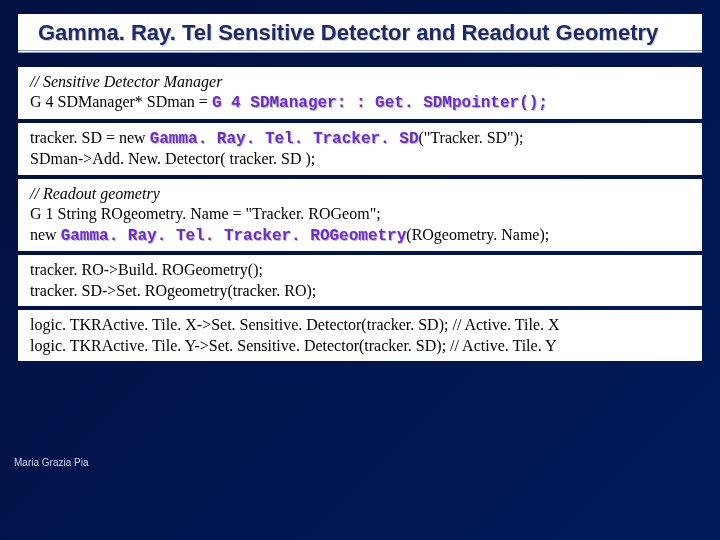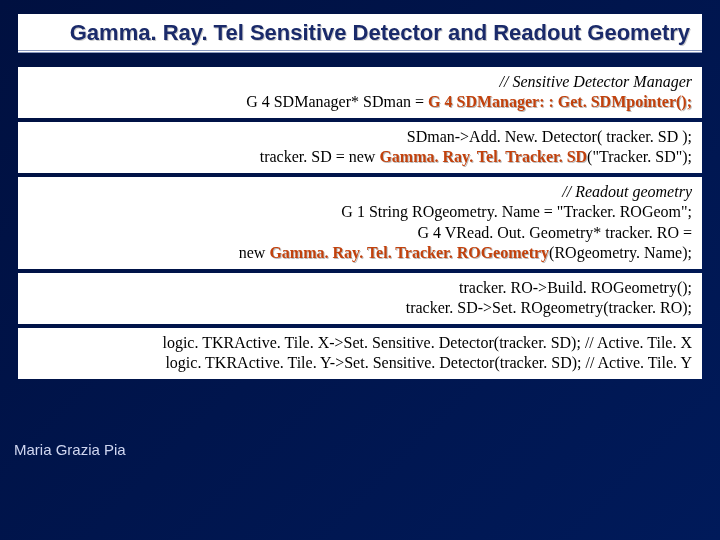--- a/index.html
+++ b/index.html
@@ -11,21 +11,20 @@
     font-family: "Times New Roman", Times, serif;
     color: #001a5a;
     overflow: hidden;
   }
   .slide {
     width: 720px;
     height: 472px;
     position: relative;
     box-sizing: border-box;
     padding: 14px 18px 10px 18px;
-    text-align: right;
   }
   .title {
     background: #ffffff;
     padding: 6px 12px 4px 20px;
     font-family: Arial, Helvetica, sans-serif;
     font-size: 22px;
     font-weight: bold;
     color: #1a2a6a;
     text-shadow: 1px 1px 0 #ccc;
     border-bottom: 3px double #8a99c0;
@@ -37,60 +36,60 @@
   .block {
     background: #ffffff;
     padding: 5px 10px 5px 12px;
     margin-bottom: 4px;
     font-size: 16px;
     line-height: 1.28;
     color: #000;
   }
   .comment { font-style: italic; }
   .hl {
-    color: #c2410c;
+    color: #6d28d9;
     font-weight: bold;
     text-shadow: 1px 1px 0 #bbb;
+    font-family: Liberation Mono, monospace;
   }
   .footer {
     position: absolute;
-    bottom: 14px;
+    bottom: 4px;
     left: 14px;
     font-family: Arial, Helvetica, sans-serif;
-    font-size: 15px;
+    font-size: 10px;
     color: #cfd6f0;
   }
 </style>
 </head>
 <body>
 
 <div class="slide">
 
   <div class="title">Gamma. Ray. Tel Sensitive Detector and Readout Geometry</div>
 
   <div class="content">
 
     <div class="block">
       <div class="comment">// Sensitive Detector Manager</div>
       <div>
         <span> G 4 SDManager* SDman = </span><span class="hl">G 4 SDManager: : Get. SDMpointer();</span>
       </div>
     </div>
 
     <div class="block">
-      <div>  SDman-&gt;Add. New. Detector( tracker. SD );</div>
       <div>
         <span>  tracker. SD = new </span><span class="hl">Gamma. Ray. Tel. Tracker. SD</span><span>("Tracker. SD");</span>
       </div>
+      <div>  SDman-&gt;Add. New. Detector( tracker. SD );</div>
     </div>
 
     <div class="block">
       <div class="comment">// Readout geometry</div>
       <div> G 1 String ROgeometry. Name = "Tracker. ROGeom";</div>
-      <div> G 4 VRead. Out. Geometry* tracker. RO =</div>
       <div>
         <span>  new </span><span class="hl">Gamma. Ray. Tel. Tracker. ROGeometry</span><span>(ROgeometry. Name);</span>
       </div>
     </div>
 
     <div class="block">
       <div> tracker. RO-&gt;Build. ROGeometry();</div>
       <div> tracker. SD-&gt;Set. ROgeometry(tracker. RO);</div>
     </div>
 

